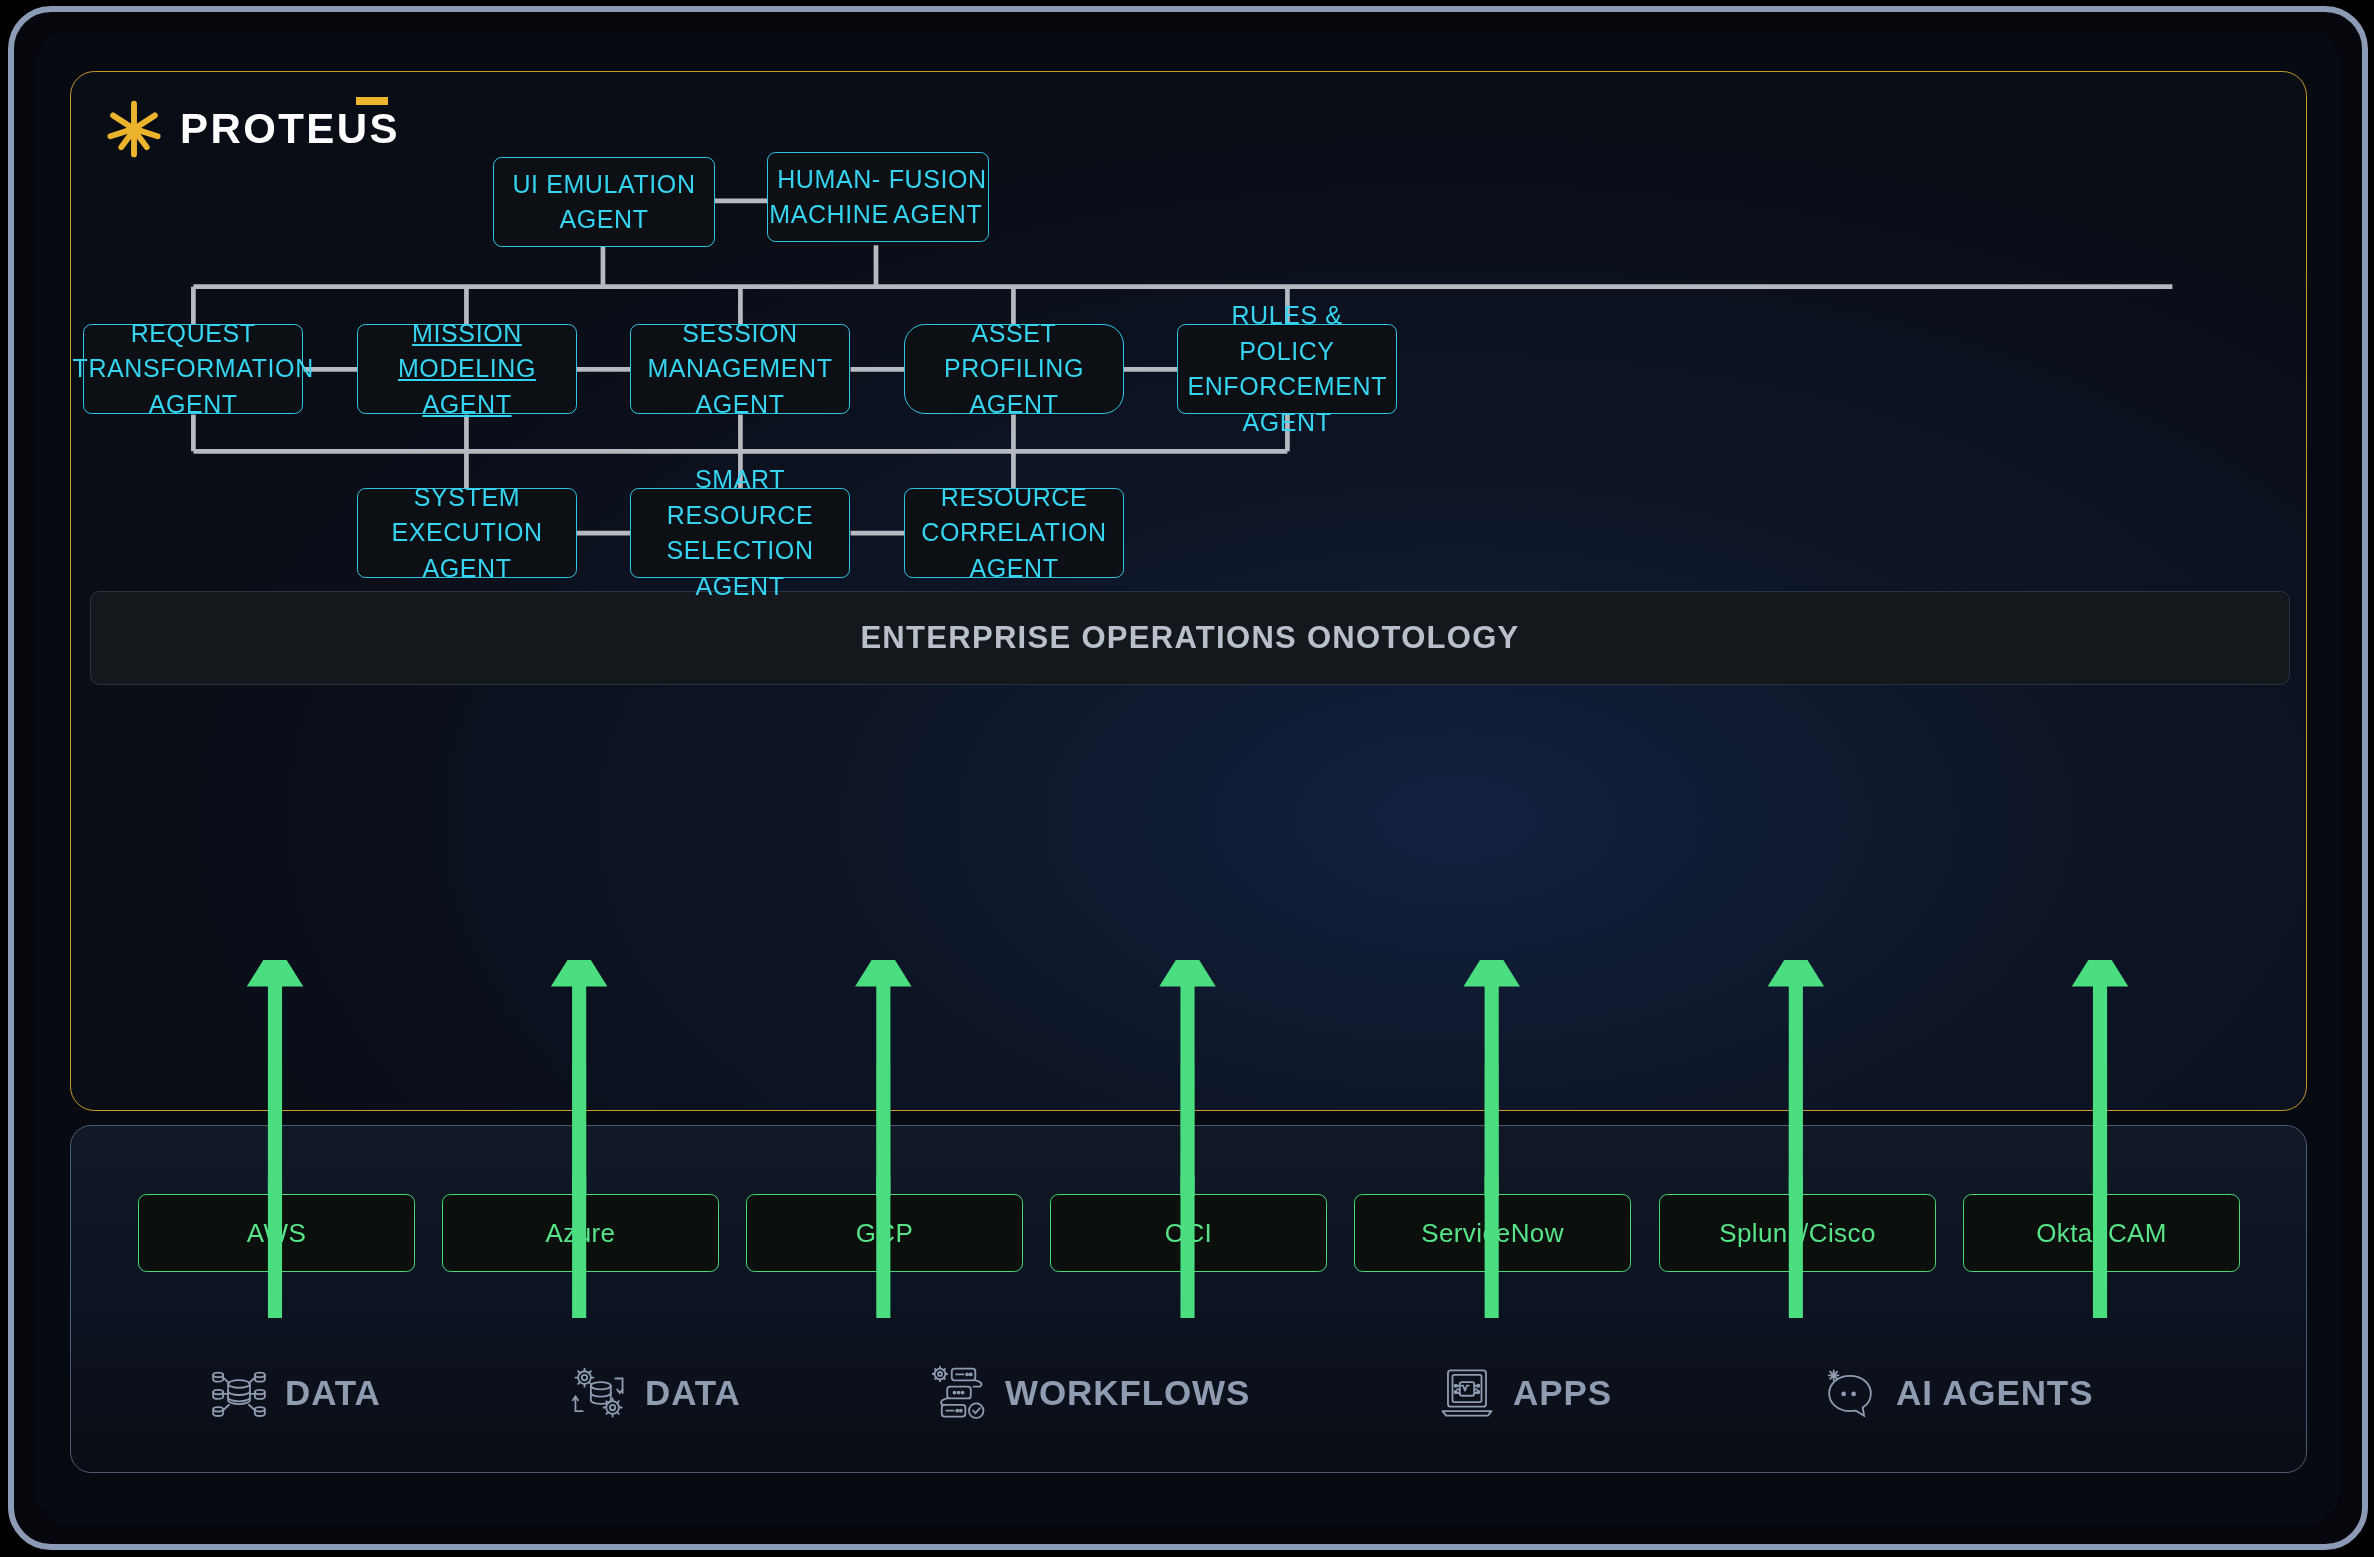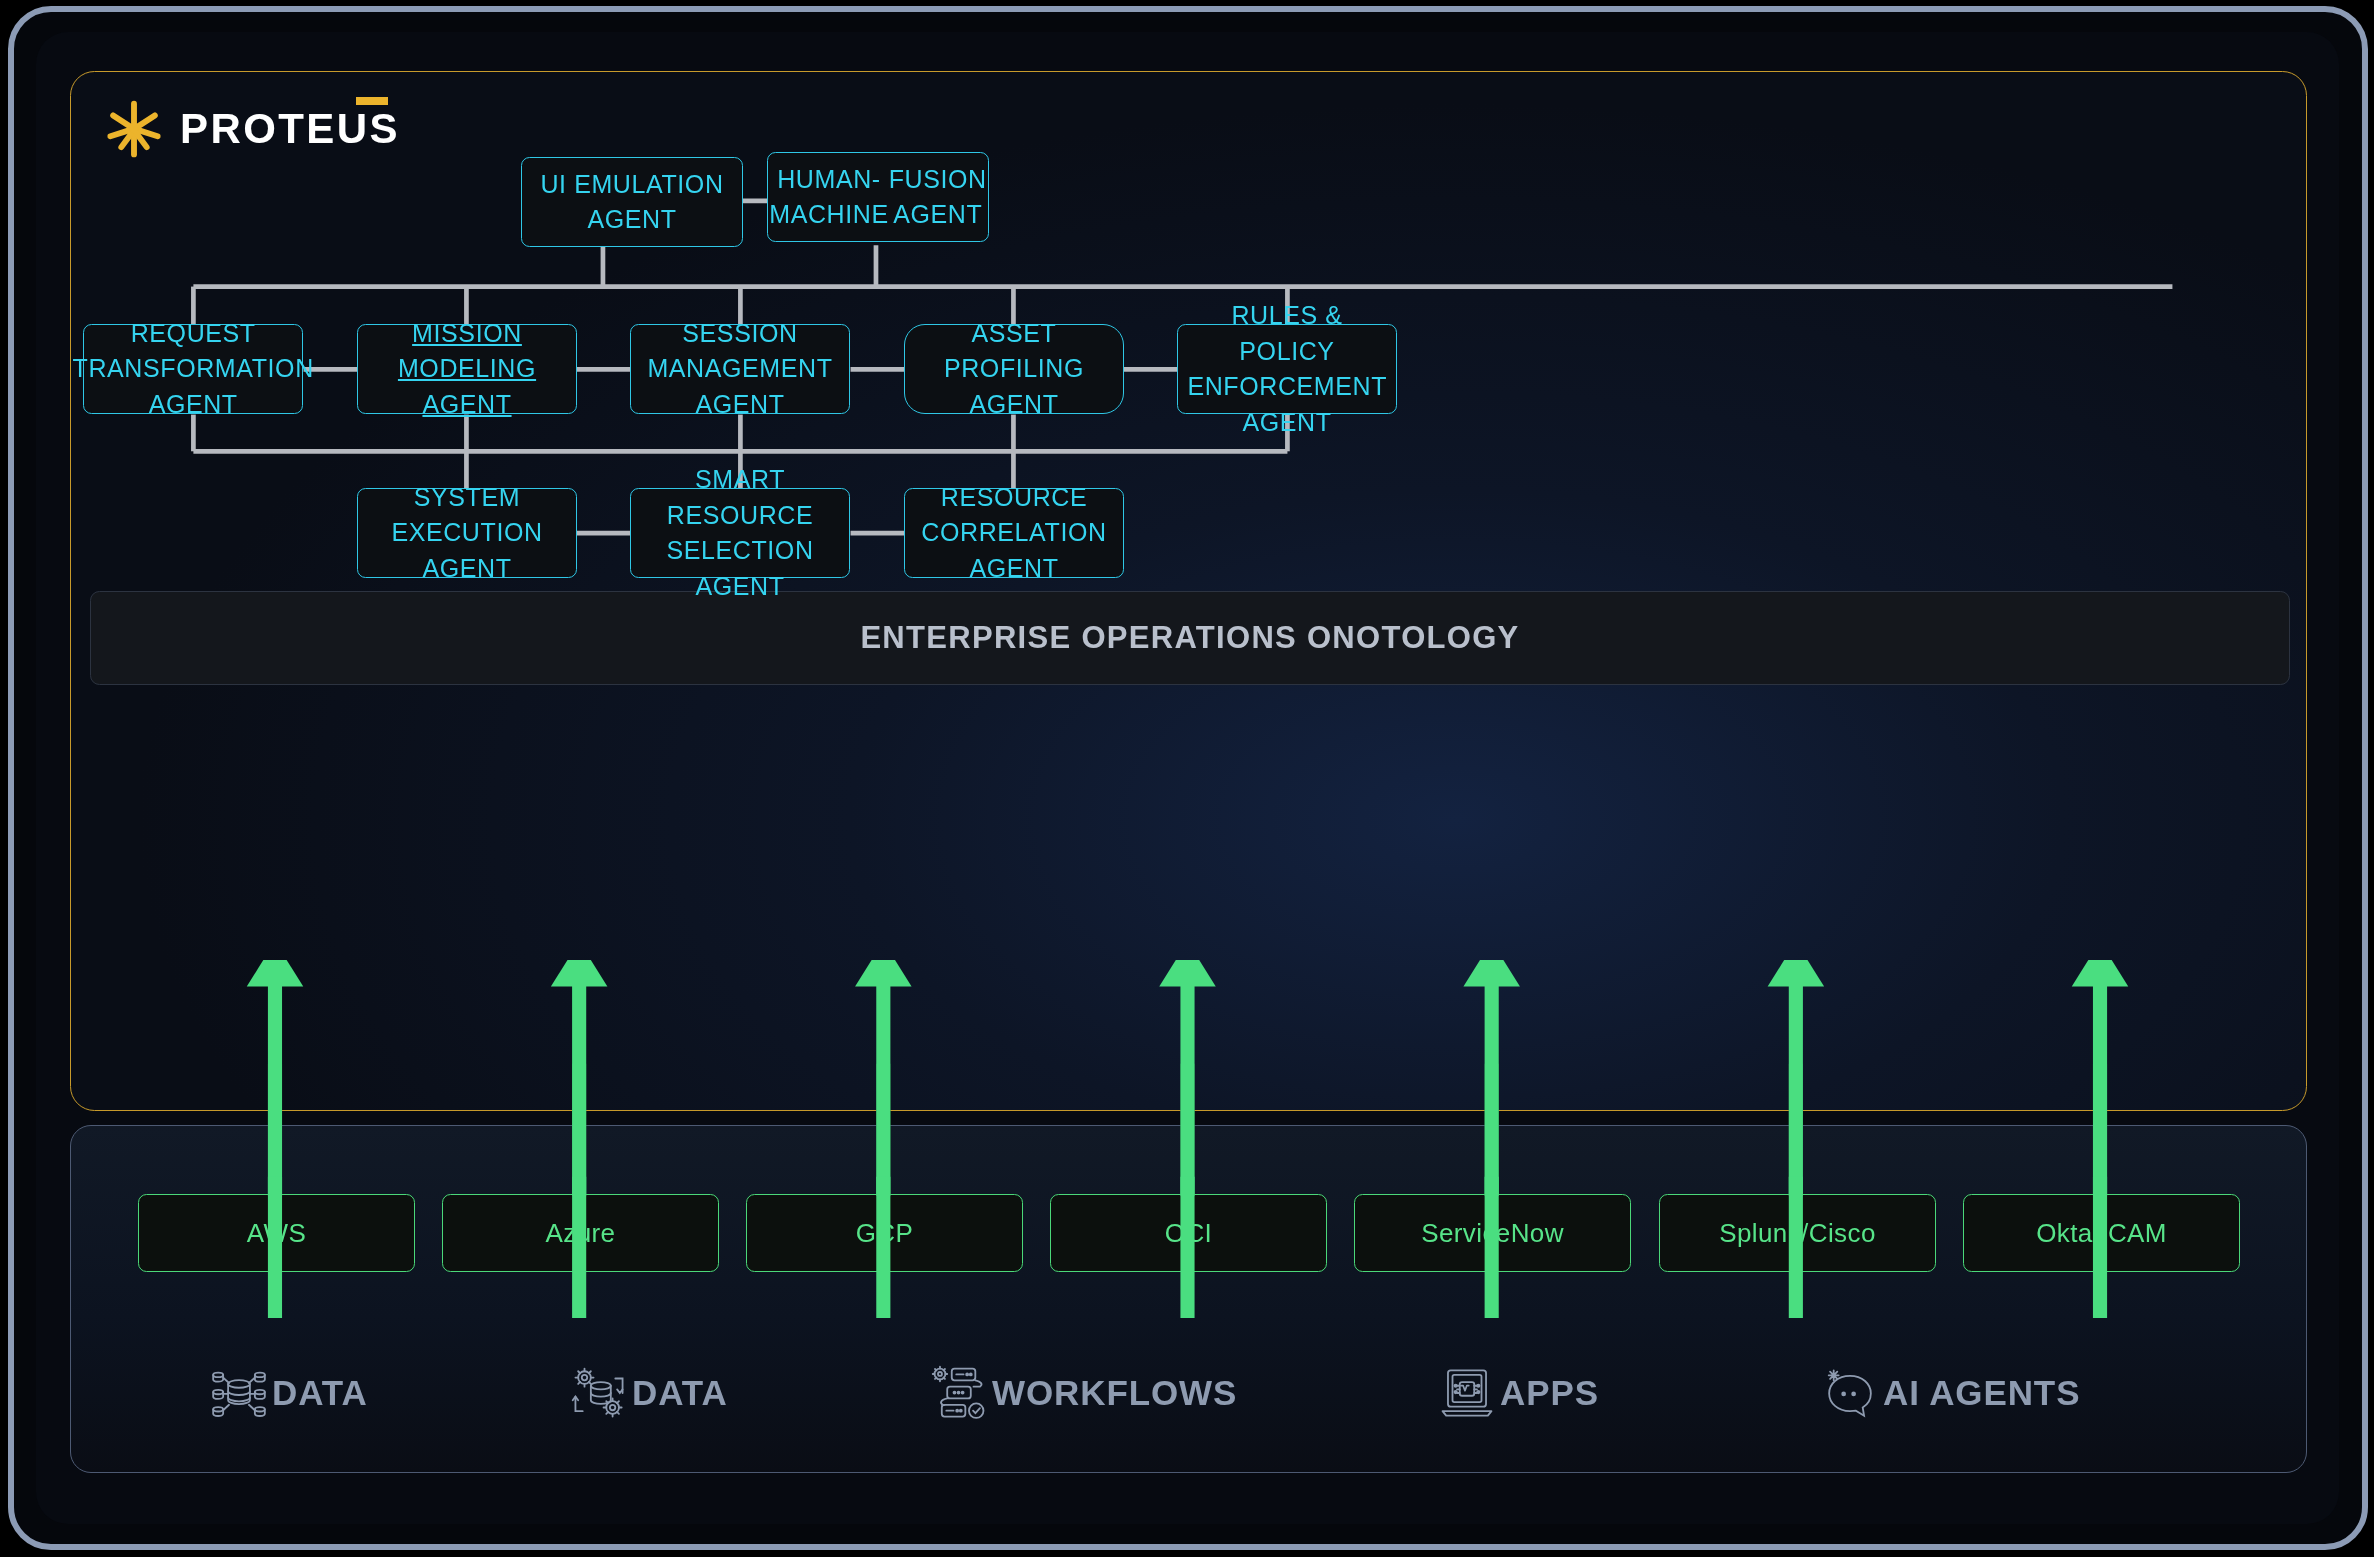--- a/index.html
+++ b/index.html
@@ -156,21 +156,21 @@
     letter-spacing: 0.4px;
     z-index: 5;
   }
 
   
   .category {
     position: absolute;
     top: 238px;
     display: flex;
     align-items: center;
-    gap: 4px;
+    gap: 17px;
   }
   .category-icon { width: 58px; height: 58px; display: block; flex: 0 0 auto; }
   .category-label {
     color: #8e9bb0;
     font-size: 35px;
     font-weight: 700;
     letter-spacing: 0.9px;
     white-space: nowrap;
   }
 </style>
@@ -235,21 +235,21 @@
 
         <line x1="420" y1="403" x2="420" y2="442"></line>
         <line x1="711" y1="403" x2="711" y2="442"></line>
         <line x1="1001" y1="403" x2="1001" y2="442"></line>
 
         <line x1="537" y1="490" x2="595" y2="490"></line>
         <line x1="828" y1="490" x2="886" y2="490"></line>
       </g>
     </svg>
 
-    <div class="agent-box" style="left:422px; top:85px; width:222px; height:90px;margin-left:28px;">
+    <div class="agent-box" style="left:422px; top:85px; width:222px; height:90px;">
       <span>UI EMULATION AGENT</span>
     </div>
 
     <div class="agent-box" style="left:696px; top:80px; width:222px; height:90px; flex-direction:row;">
       <span>HUMAN-MACHINE</span>
       <span>FUSION AGENT</span>
     </div>
 
     <div class="agent-box" style="left:12.2px; top:252px; width:220px; height:90px; flex-direction:column;">
       <span>REQUEST</span>

